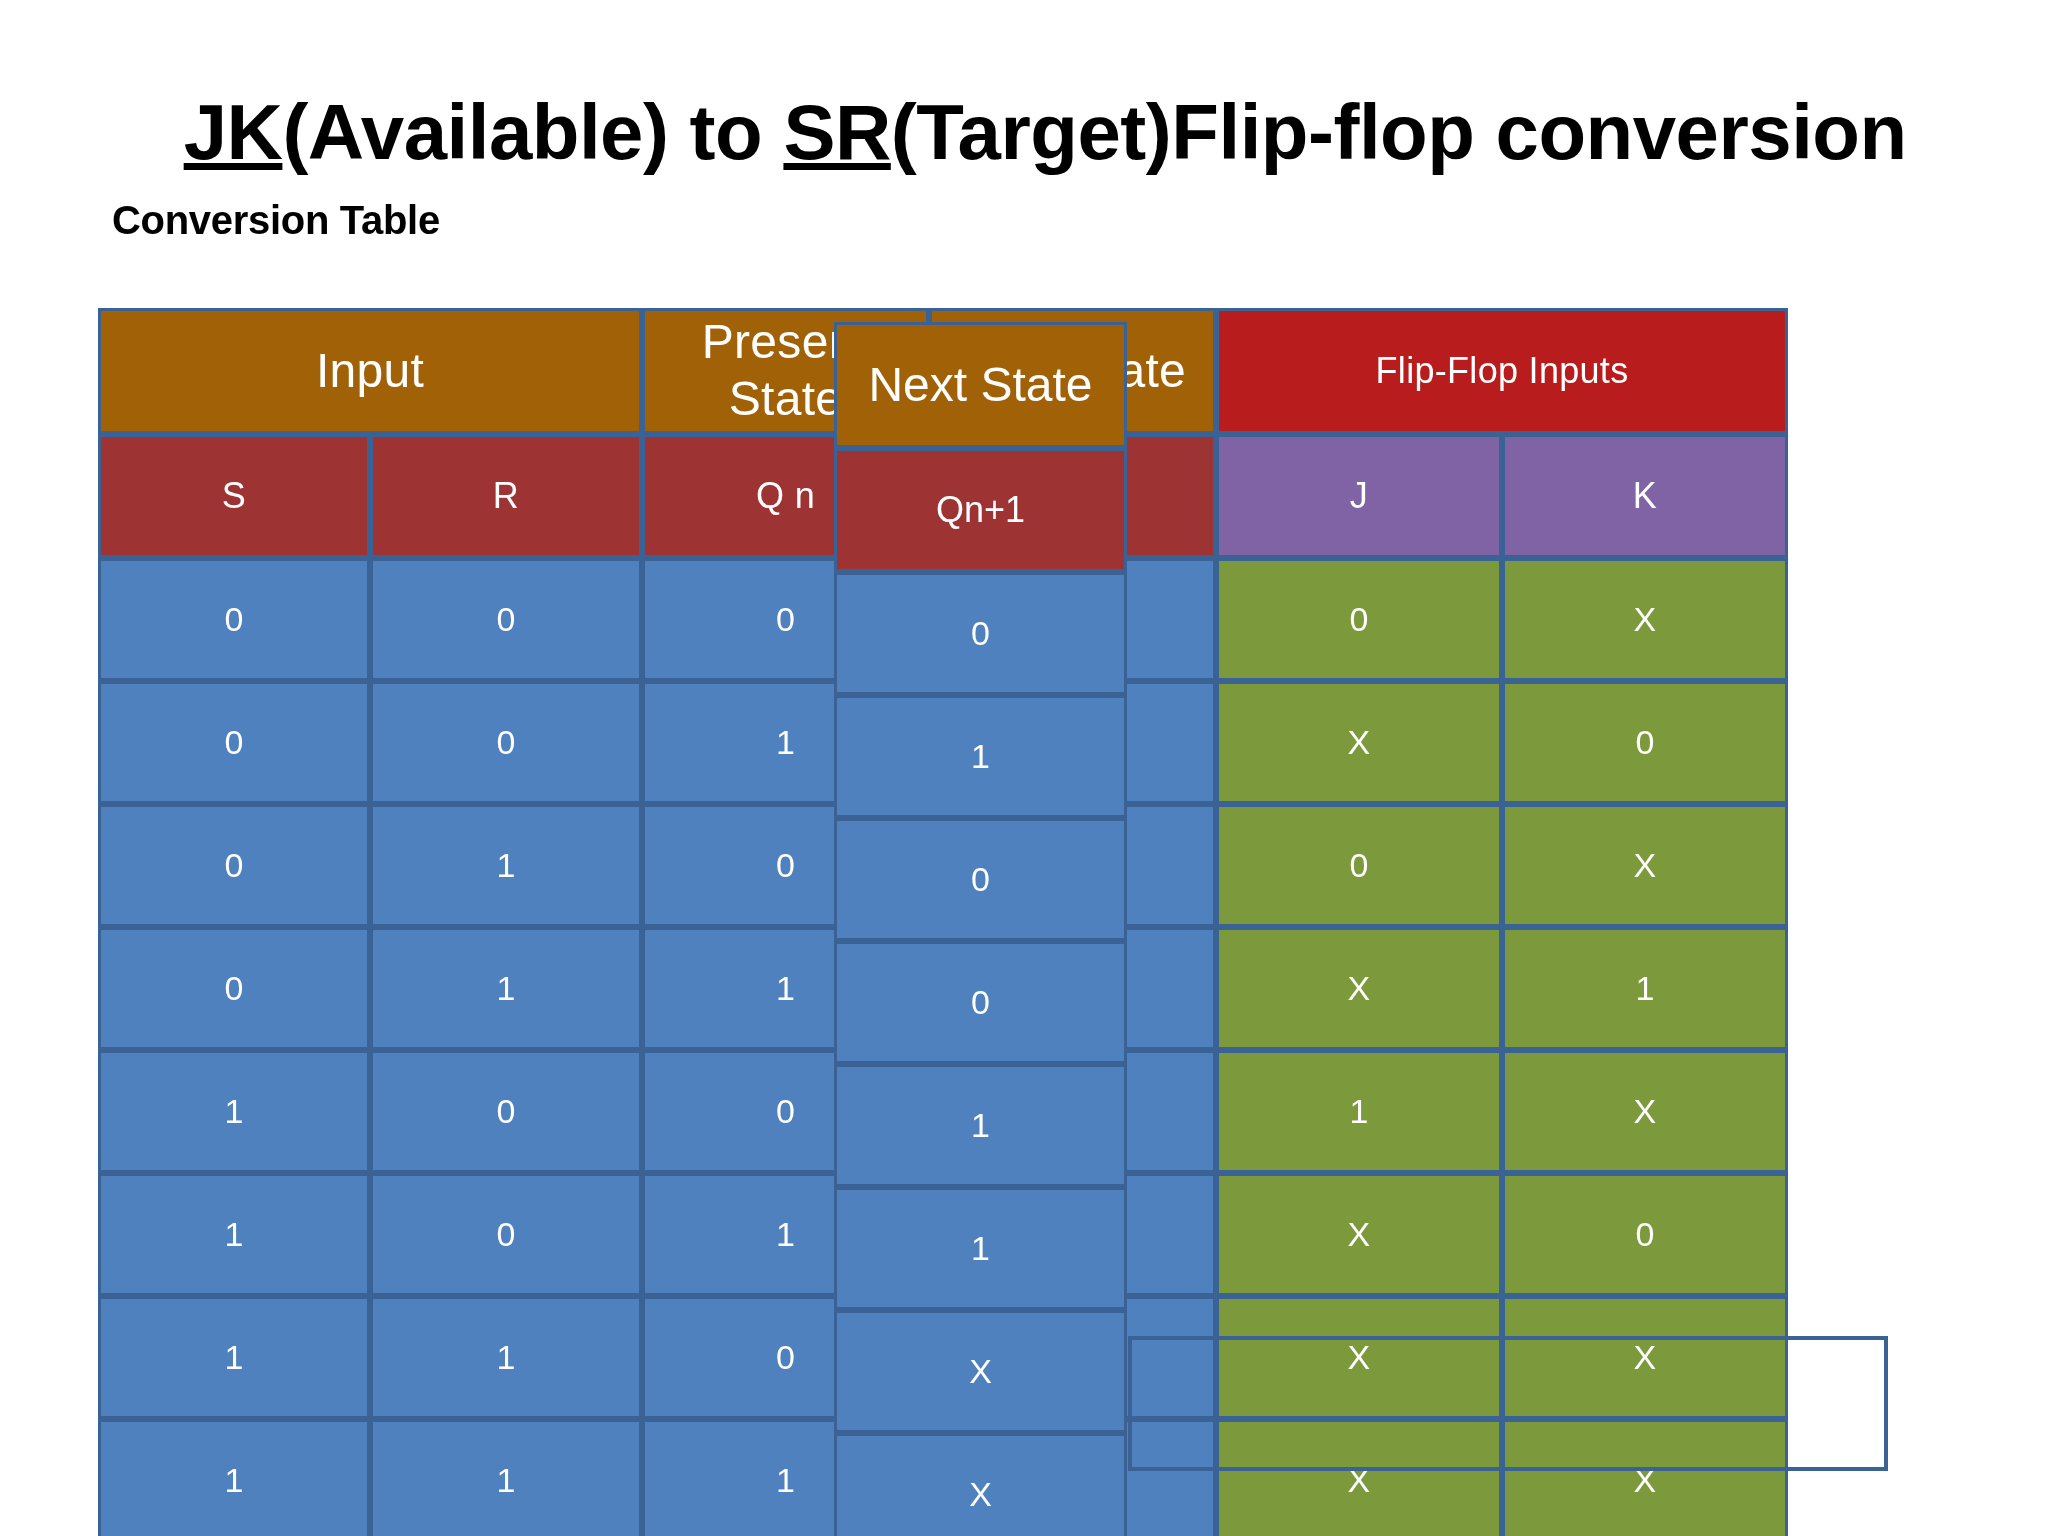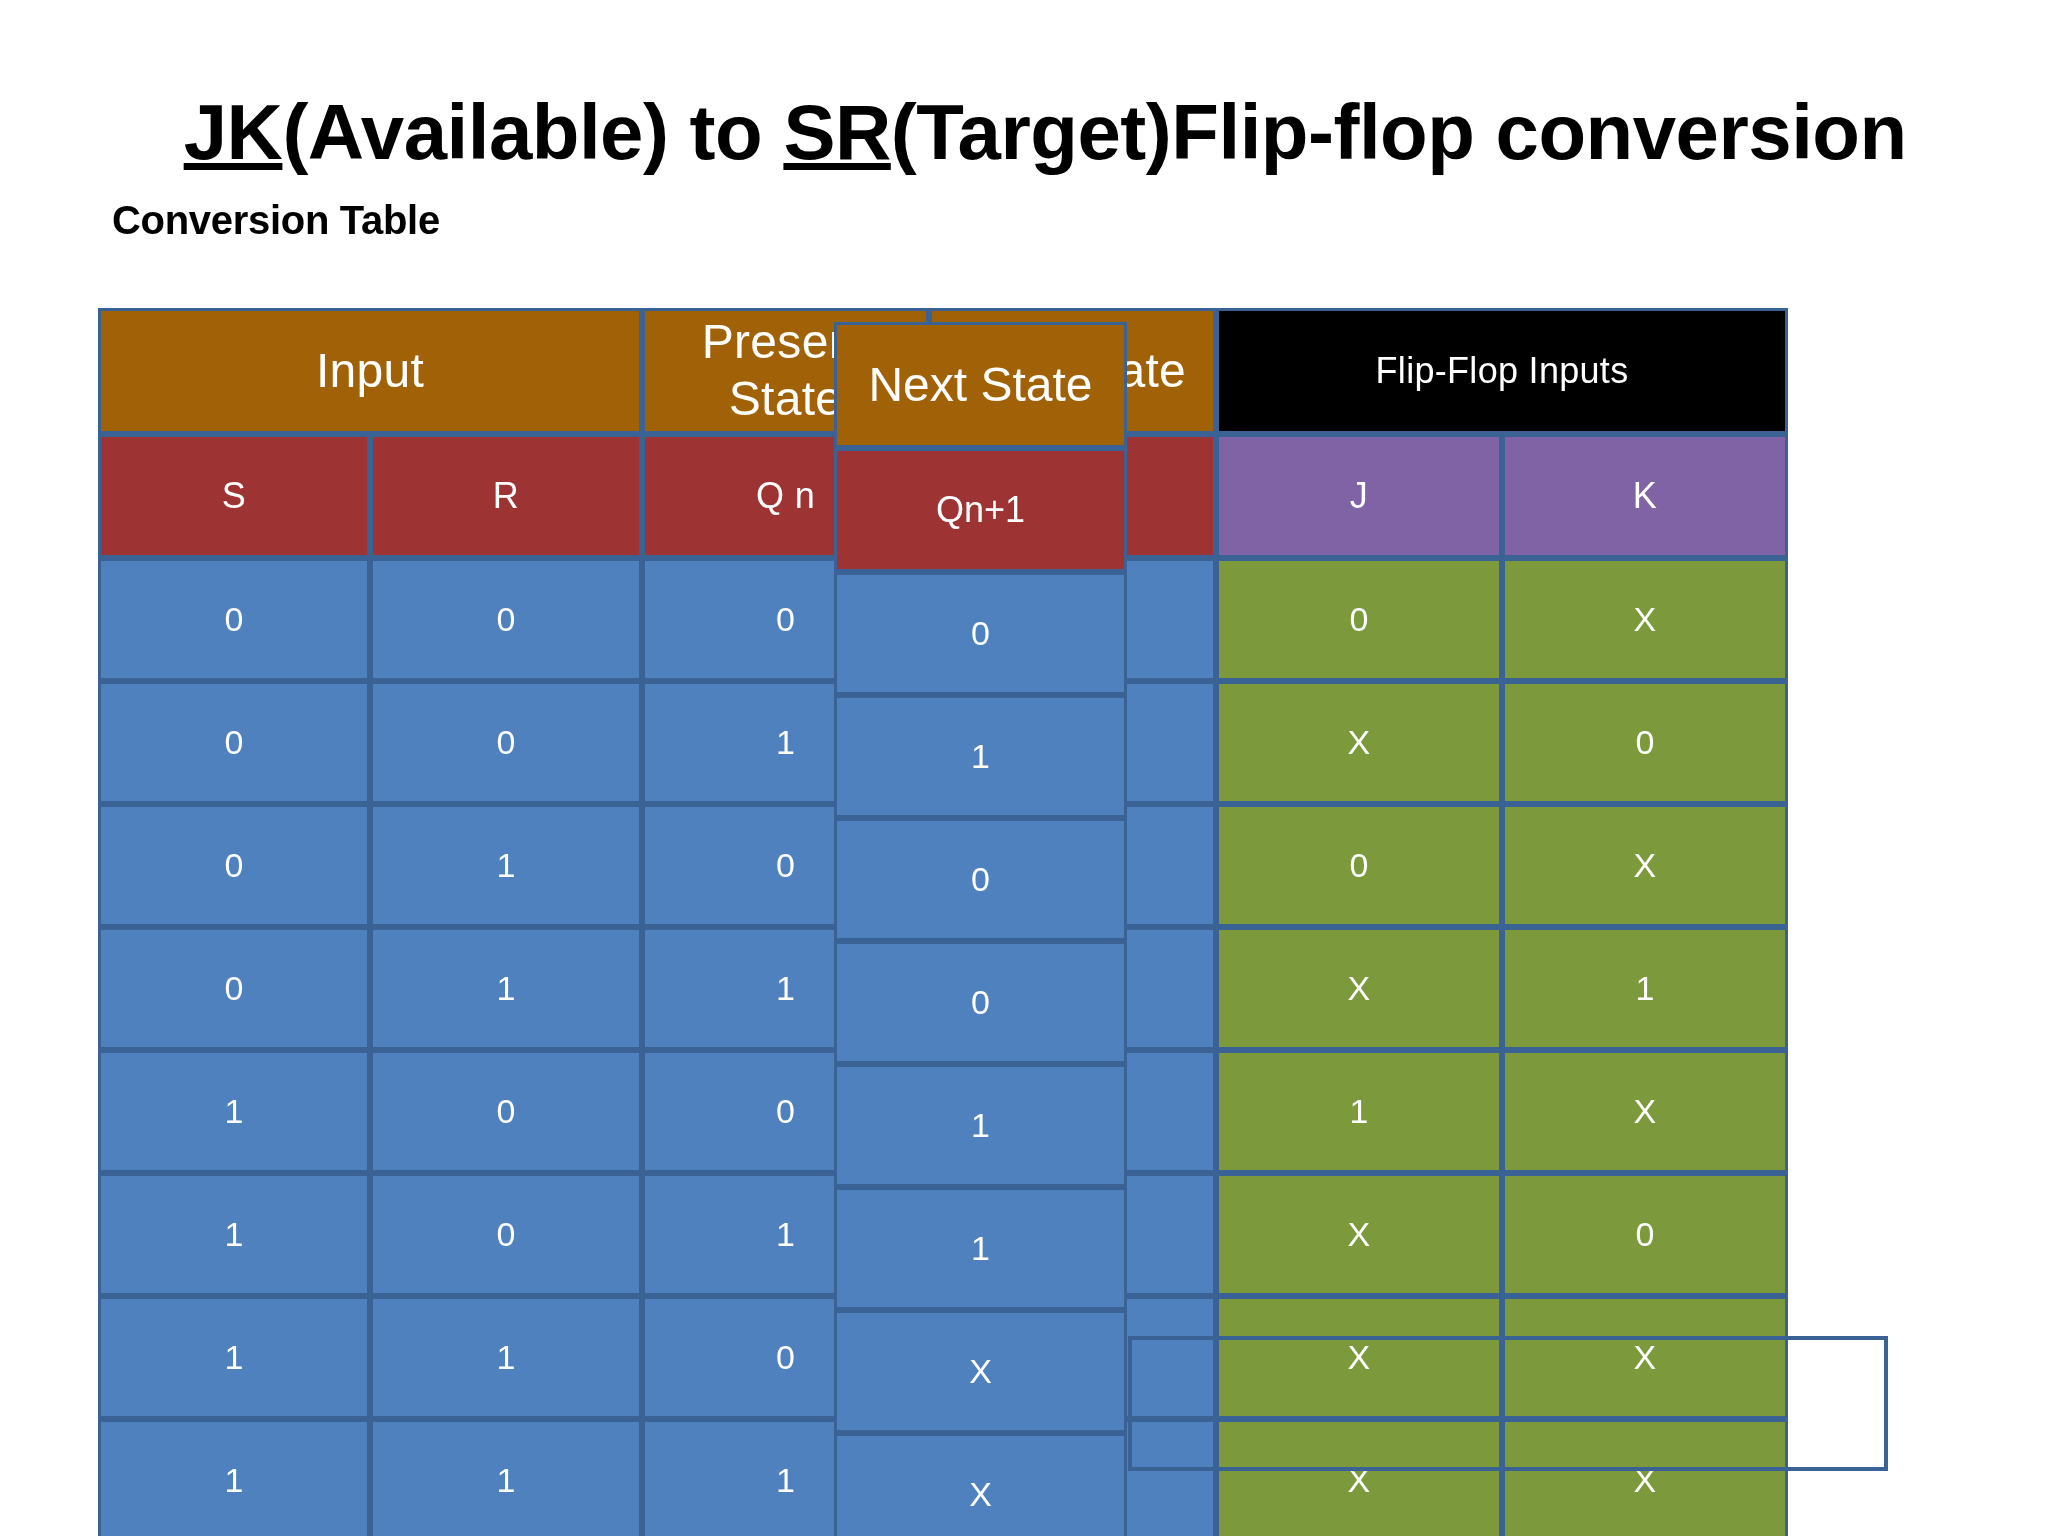--- a/index.html
+++ b/index.html
@@ -66,21 +66,21 @@
   col.c-k   {width:286px;}
 
   
   .h-light{
     background:#a16207;
     height:120px;
     font-size:48px;
     line-height:1.18;
   }
   .h-dark{
-    background:#000000;
+    background:#b91c1c;
     height:120px;
     font-size:36px;
   }
   
   .h-red{
     background:#9D3433;
     height:118px;
     font-size:36px;
   }
   .h-purple{

